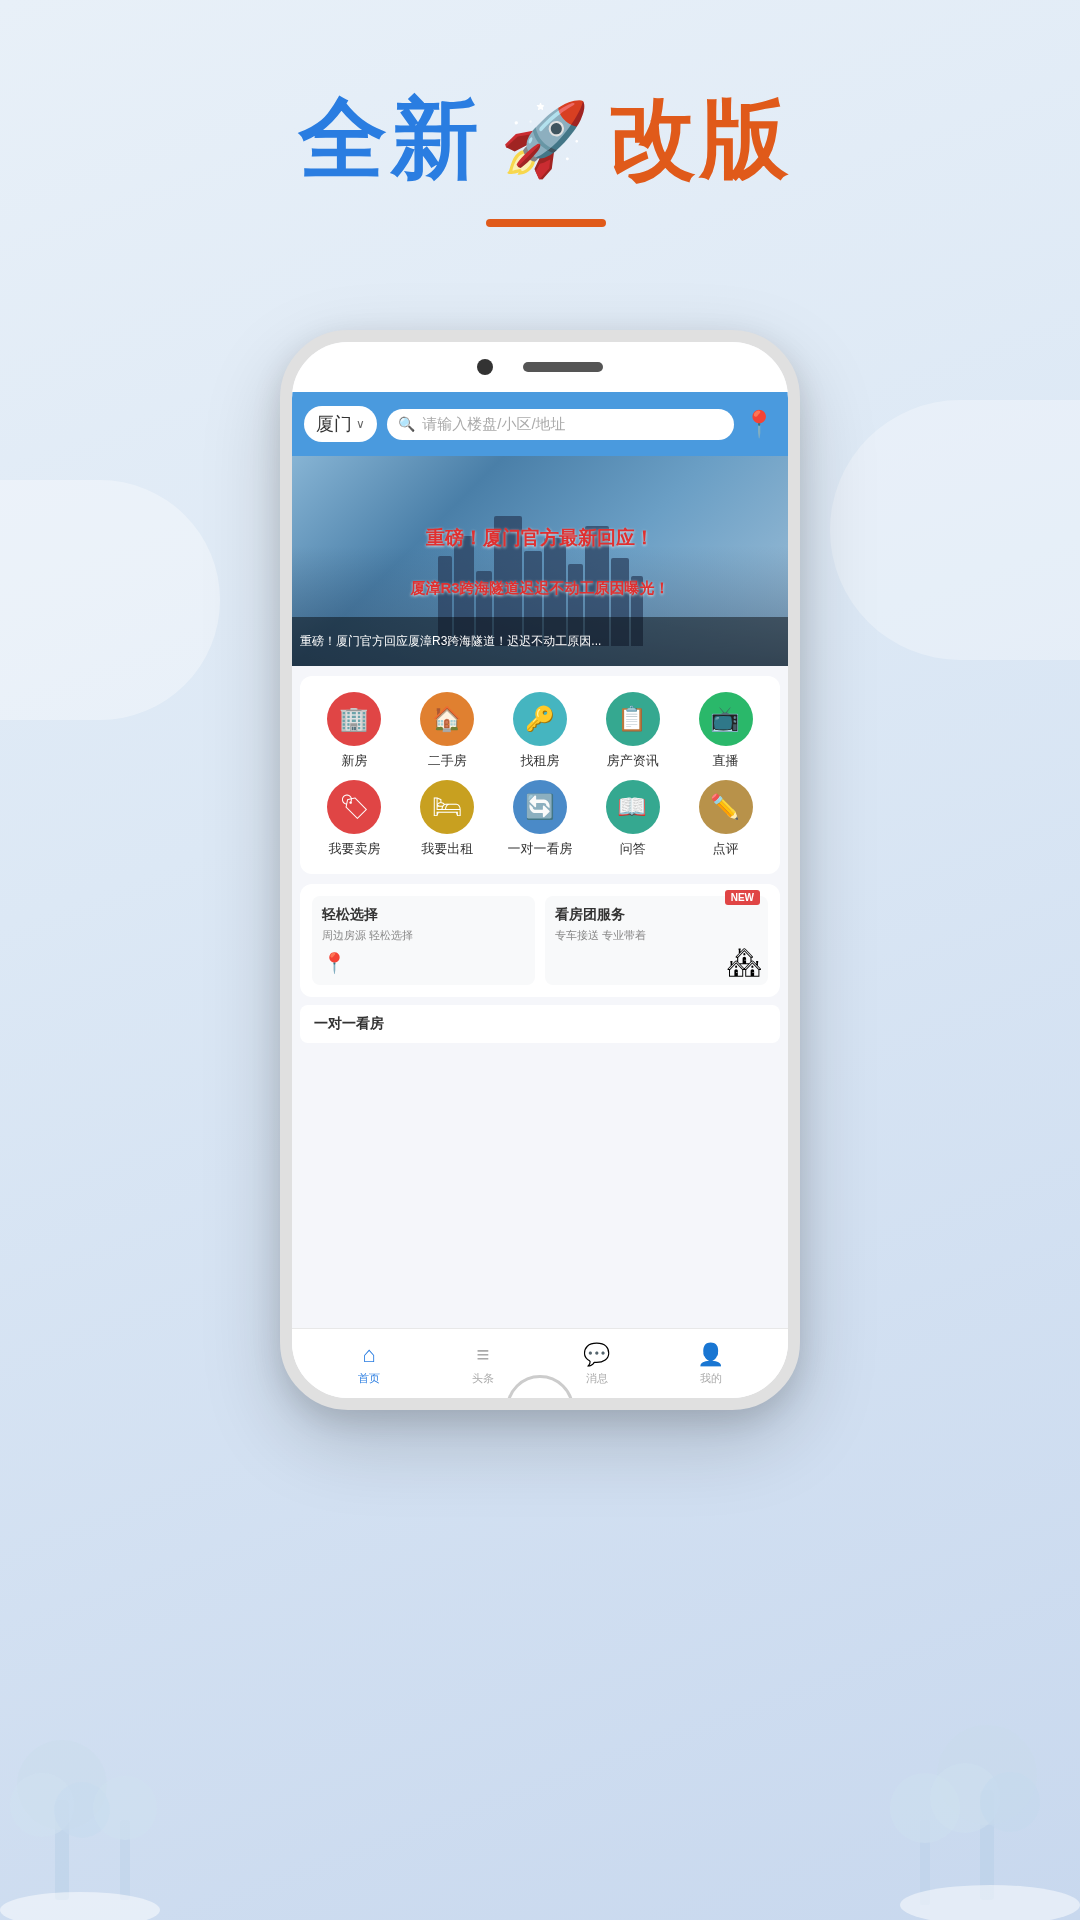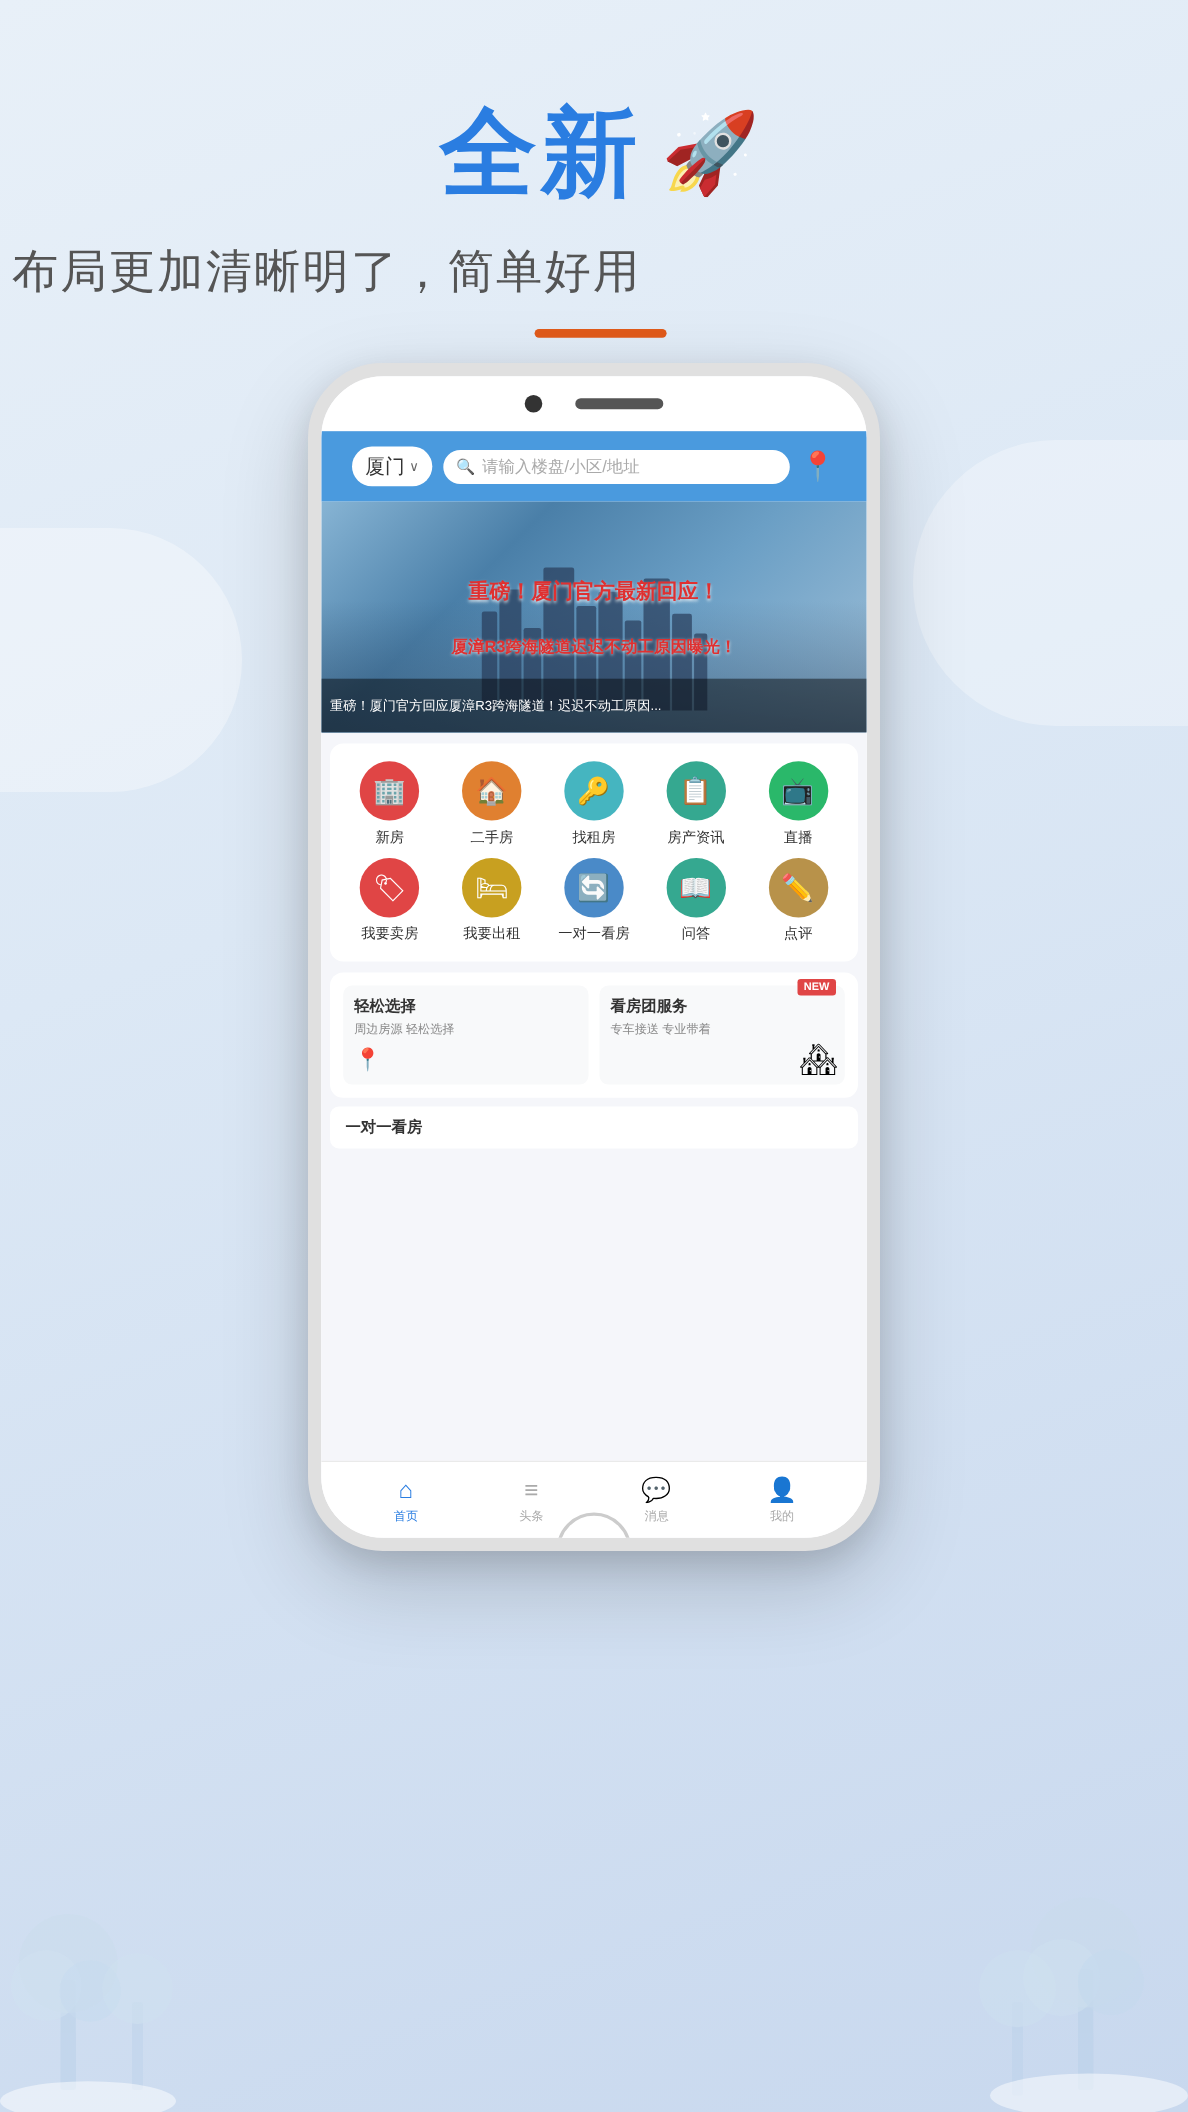--- a/index.html
+++ b/index.html
@@ -95,21 +95,21 @@
     }
     .phone-speaker {
       width: 80px; height: 10px;
       background: #555;
       border-radius: 5px;
     }
 
     
     .app-header {
       background: #4a9ade;
-      padding: 14px 28px;
+      padding: 14px 12px;
       display: flex;
       align-items: center;
       gap: 10px;
       text-align: center;
     }
     .city-selector {
       background: white;
       border-radius: 20px;
       padding: 6px 12px;
       font-size: 18px;
@@ -398,22 +398,22 @@
   </g>
 
   <ellipse cx="80" cy="290" rx="80" ry="18" fill="rgba(255,255,255,0.5)"></ellipse>
   <ellipse cx="990" cy="285" rx="90" ry="20" fill="rgba(255,255,255,0.5)"></ellipse>
 </svg>
 
 <div class="header-area">
   <div class="headline">
     <span class="headline-blue">全新</span>
     <span class="rocket-icon">🚀</span>
+    <span class="headline-orange">改版</span>
   </div>
-  <div class="subtitle">布局更加清晰明了，简单好用</div>
   <div class="underline-bar"></div>
 </div>
 
 <div class="phone-mockup">
   <div class="phone-inner">
 
     <div class="phone-topbar">
       <div class="phone-camera"></div>
       <div class="phone-speaker"></div>
     </div>

